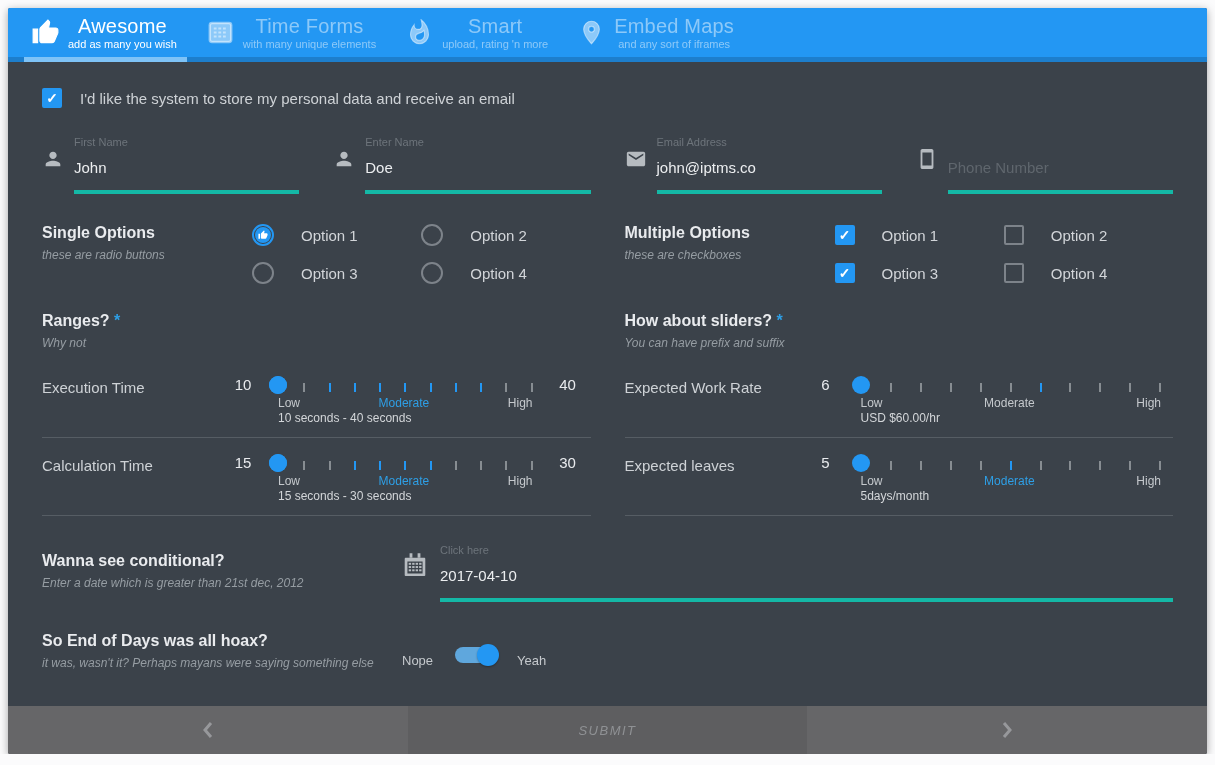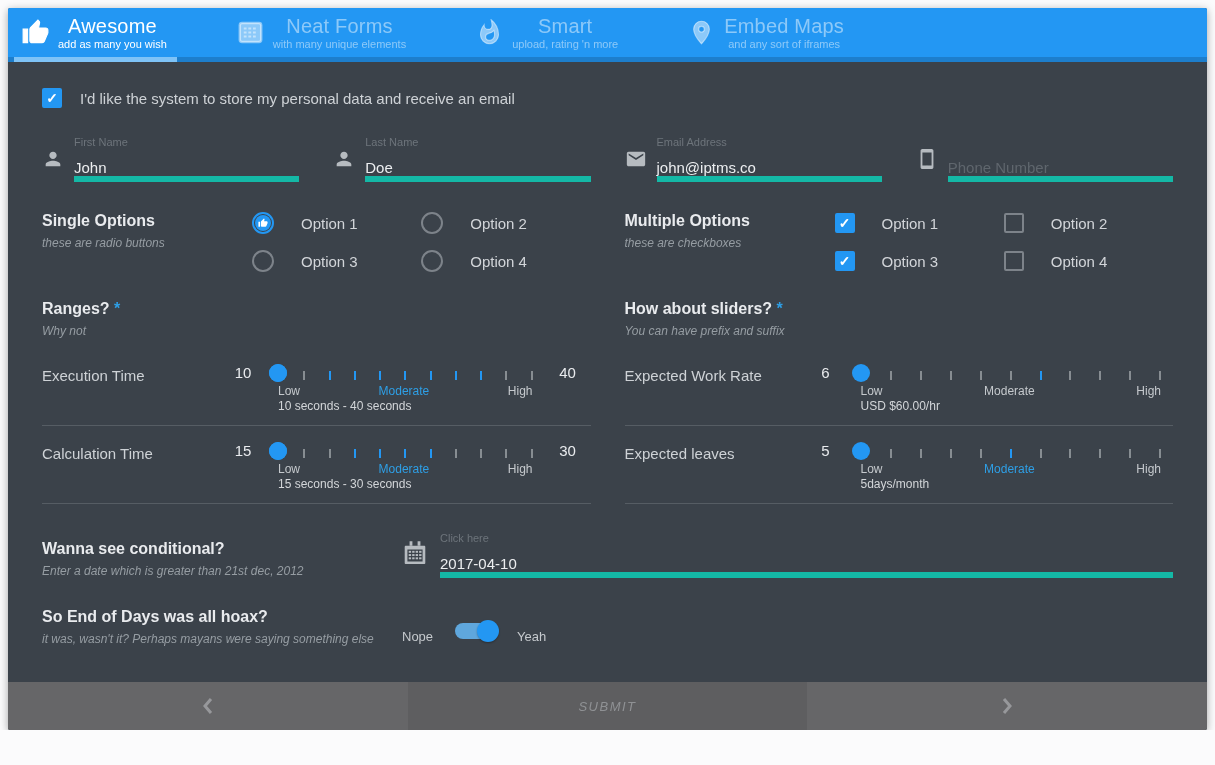--- a/index.html
+++ b/index.html
@@ -3,21 +3,21 @@
 <meta charset="utf-8">
 <style>
   * { margin:0; padding:0; box-sizing:border-box; }
   html,body { background:#fbfbfc; font-family:"Liberation Sans", sans-serif; }
   .window {
     width:1199px; margin:8px auto 0; background:#3b424a;
     box-shadow:0 2px 8px rgba(0,0,0,.35); border-radius:2px; overflow:hidden;
   }
 
   
-  .header { position:relative; background:#2397f3; height:54px; display:flex;gap:40px; }
+  .header { position:relative; background:#2397f3; height:54px; padding-left:10px; display:flex; }
   .header-strip { position:absolute; left:0; right:0; bottom:0; height:5px; background:#1d7ecc; }
   .tab { position:relative; display:flex; align-items:center; gap:9px; padding:0 16px 5px 14px; cursor:pointer; color:rgba(255,255,255,.48); }
   .tab.active { color:#fff; }
   .tab .t-icon { width:27px; height:27px; flex:0 0 auto; }
   .tab .t-icon svg { width:100%; height:100%; fill:currentColor; stroke:currentColor; }
   .t-text { display:flex; flex-direction:column; align-items:center; }
   .t-title { font-size:20px; letter-spacing:.2px; }
   .t-sub { font-size:11px; margin-top:0px; }
   .tab.active::after { content:""; position:absolute; left:6px; right:6px; bottom:0; height:5px; background:#7ec3f7; z-index:2; }
 
@@ -28,21 +28,21 @@
   .checkbox { width:20px; height:20px; border-radius:2px; flex:0 0 auto; cursor:pointer;
               border:2px solid #7d838a; color:transparent; display:flex; align-items:center; justify-content:center;
               font-size:14px; font-weight:bold; }
   .checkbox.on { background:#2397f3; border-color:#2397f3; color:#fff; }
   .consent-label { font-size:15px; color:#ced2d6; }
 
   .fields { display:grid; grid-template-columns:repeat(4,1fr); gap:34px; margin-bottom:30px; }
   .field { display:flex; }
   .f-icon { width:32px; padding-top:16px; color:#b6bbc0; flex:0 0 auto; }
   .f-icon svg { width:22px; height:22px; fill:currentColor; }
-  .f-body { flex:1; border-bottom:6px solid #14b8a6; padding-bottom:0; }
+  .f-body { flex:1; border-bottom:4px solid #14b8a6; padding-bottom:14px; }
   .f-label { font-size:11px; color:#6d747b; height:14px; }
   .f-value { font-size:15px; color:#eceef0; margin-top:9px; }
   .f-value.placeholder { color:#5f666d; }
 
   .opts-row { display:grid; grid-template-columns:1fr 1fr; gap:34px; margin-bottom:28px; }
   .opts-half { display:flex; }
   .opts-head { width:210px; flex:0 0 auto; }
   .sec-title { font-size:16px; font-weight:bold; color:#e9ebee; }
   .sec-sub { font-size:12px; font-style:italic; color:#969da3; margin-top:6px; }
   .opts-grid { flex:1; display:grid; grid-template-columns:1fr 1fr; row-gap:16px; }
@@ -118,21 +118,21 @@
     <div class="tab">
       <span class="t-icon">
         <svg viewBox="0 0 24 24" fill="none">
             <rect x="2.5" y="3.5" width="19" height="17" rx="2" stroke-width="2.2"></rect>
             <line x1="6" y1="8.5" x2="18" y2="8.5" stroke-width="1.8" stroke-dasharray="2.5 1.6"></line>
             <line x1="6" y1="12" x2="18" y2="12" stroke-width="1.8" stroke-dasharray="2.5 1.6"></line>
             <line x1="6" y1="15.5" x2="18" y2="15.5" stroke-width="1.8" stroke-dasharray="2.5 1.6"></line>
           </svg>
       </span>
       <span class="t-text">
-        <span class="t-title">Neat Forms</span>
+        <span class="t-title">Time Forms</span>
         <span class="t-sub">with many unique elements</span>
       </span>
     </div>
 
     <div class="tab">
       <span class="t-icon">
         <svg viewBox="0 0 24 24" stroke="none">
             <path d="M13.5.67s.74 2.65.74 4.8c0 2.06-1.35 3.73-3.41 3.73-2.07 0-3.63-1.67-3.63-3.73l.03-.36C5.21 7.51 4 10.62 4 14c0 4.42 3.58 8 8 8s8-3.58 8-8C20 8.61 17.41 3.8 13.5.67zM11.71 19c-1.78 0-3.22-1.4-3.22-3.14 0-1.62 1.05-2.76 2.81-3.12 1.77-.36 3.6-1.21 4.62-2.58.39 1.29.59 2.65.59 4.04 0 2.65-2.15 4.8-4.8 4.8z"></path>
           </svg>
       </span>
@@ -174,21 +174,21 @@
           <div class="f-value">John</div>
         </span>
       </div>
       <div class="field">
         <span class="f-icon">
           <svg viewBox="0 0 24 24">
               <path d="M12 12c2.21 0 4-1.79 4-4s-1.79-4-4-4-4 1.79-4 4 1.79 4 4 4zm0 2c-2.67 0-8 1.34-8 4v2h16v-2c0-2.66-5.33-4-8-4z"></path>
             </svg>
         </span>
         <span class="f-body">
-          <span class="f-label">Last Name</span>
+          <span class="f-label">Enter Name</span>
           <div class="f-value">Doe</div>
         </span>
       </div>
       <div class="field">
         <span class="f-icon">
           <svg viewBox="0 0 24 24">
               <path d="M20 4H4c-1.1 0-1.99.9-1.99 2L2 18c0 1.1.9 2 2 2h16c1.1 0 2-.9 2-2V6c0-1.1-.9-2-2-2zm0 4l-8 5-8-5V6l8 5 8-5v2z"></path>
             </svg>
         </span>
         <span class="f-body">

